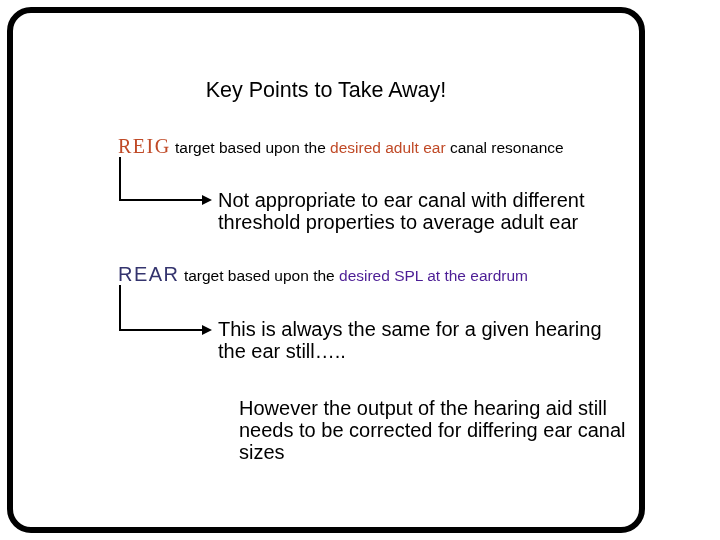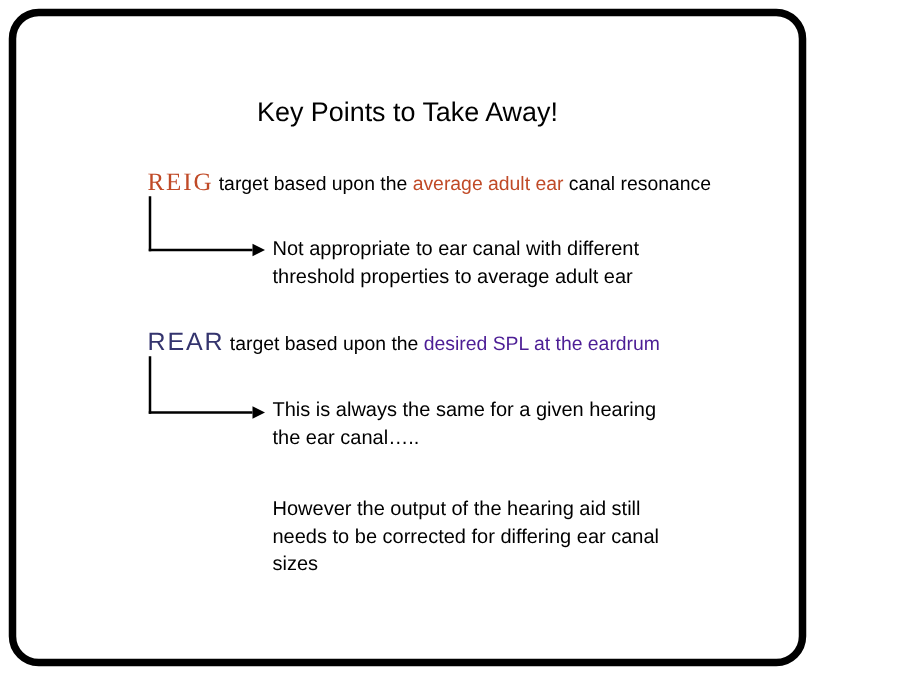--- a/index.html
+++ b/index.html
@@ -71,57 +71,57 @@
   }
   .v1 { left: 119px; top: 157px; height: 44px; }
   .h1 { left: 119px; top: 199px; width: 83px; }
   .a1 { left: 202px; top: 194.5px; }
   .v2 { left: 119px; top: 285px; height: 46px; }
   .h2 { left: 119px; top: 329px; width: 83px; }
   .a2 { left: 202px; top: 324.5px; }
   .note {
     position: absolute;
     left: 218px;
-    font-size: 16px;
+    font-size: 20px;
     line-height: 22px;
     color: #000000;
   }
   .note-1 { top: 189px; }
   .note-2 { top: 318px; }
-  .note-3 { top: 397px; }
+  .note-3 { top: 397px; margin-left: 21px; }
 </style>
 </head>
 <body>
 
 <div class="slide">
 
   <div class="frame"></div>
 
   <h1 class="title">Key Points to Take Away!</h1>
 
-  <p class="statement statement-reig"><span class="term term-reig">REIG</span><span> target based upon the </span><span class="hl-red">average adult ear</span><span> canal resonance</span></p>
+  <p class="statement statement-reig"><span class="term term-reig">REIG</span><span> target based upon the </span><span class="hl-red">desired adult ear</span><span> canal resonance</span></p>
 
   <div class="vline v1"></div>
   <div class="hline h1"></div>
   <div class="arrowhead a1"></div>
 
   <div class="note note-1">
     <div class="note-line">Not appropriate to ear canal with different</div>
     <div class="note-line">threshold properties to average adult ear</div>
   </div>
 
   <p class="statement statement-rear"><span class="term term-rear">REAR</span><span> target based upon the </span><span class="hl-navy">desired SPL at the eardrum</span></p>
 
   <div class="vline v2"></div>
   <div class="hline h2"></div>
   <div class="arrowhead a2"></div>
 
   <div class="note note-2">
     <div class="note-line">This is always the same for a given hearing</div>
-    <div class="note-line">the ear canal…..</div>
+    <div class="note-line">the ear still…..</div>
   </div>
 
   <div class="note note-3">
     <div class="note-line">However the output of the hearing aid still</div>
     <div class="note-line">needs to be corrected for differing ear canal</div>
     <div class="note-line">sizes</div>
   </div>
 
 </div>
 

